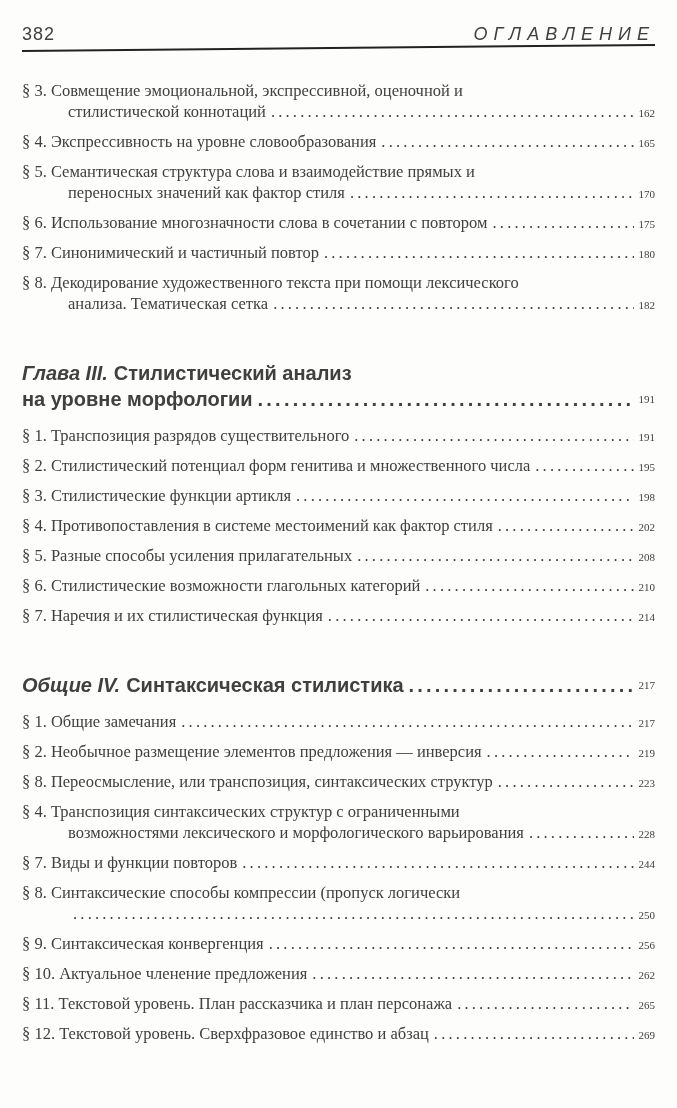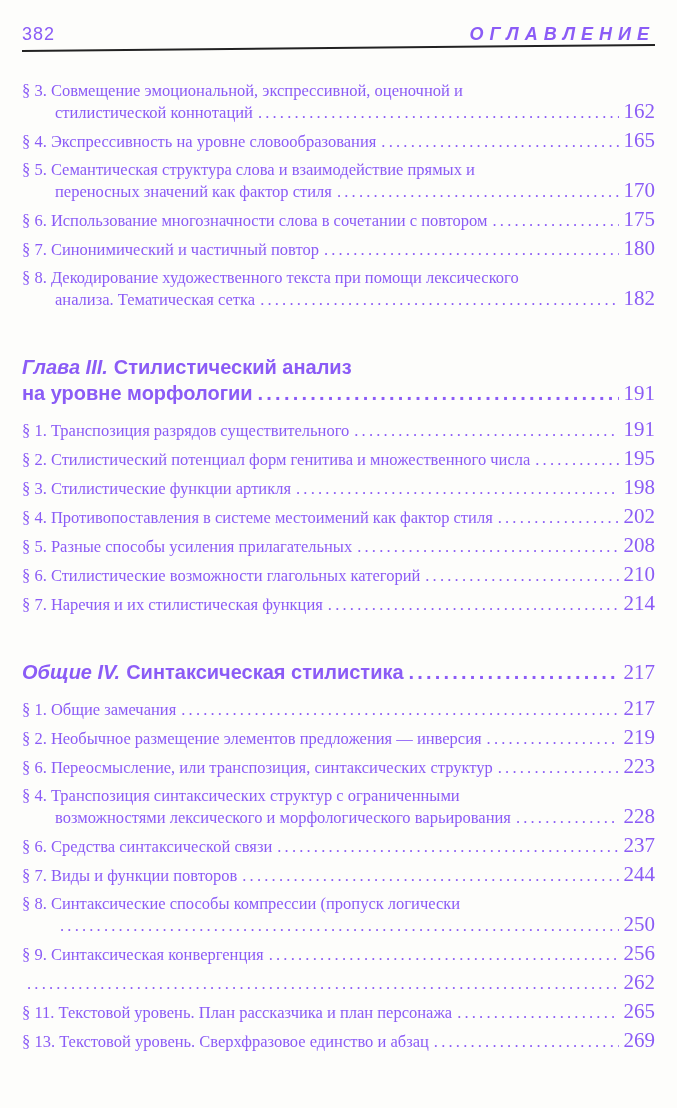--- a/index.html
+++ b/index.html
@@ -2,78 +2,78 @@
 <html><head>
 <meta charset="utf-8">
 <style>
   html, body { margin: 0; padding: 0; }
   body { background: #ffffff; }
   .page {
     position: relative;
     width: 677px;
     height: 1108px;
     background: #fdfdfb;
-    color: #8b5cf6;
+    color: #404040;
     overflow: hidden;
     box-sizing: border-box;
     padding: 24px 22px 0 22px;
     font-family: "Liberation Serif", "DejaVu Serif", serif;
   }
   
   .running-head {
     display: flex;
     justify-content: space-between;
     align-items: flex-end;
   }
   .folio {
     font-family: "Liberation Sans", "DejaVu Sans", sans-serif;
     font-size: 18px;
     letter-spacing: 1px;
   }
   .head-title {
     font-family: "Liberation Sans", "DejaVu Sans", sans-serif;
-    font-weight: bold;
+    font-weight: normal;
     font-style: italic;
     font-size: 18px;
     letter-spacing: 6px;
   }
   .head-rule {
     height: 0;
     border-bottom: 2.4px solid #222;
     margin-top: 5px;
     transform: rotate(-0.55deg);
     transform-origin: left center;
   }
   
   .toc {
     margin-top: 28px;
     font-size: 16.5px;
     line-height: 21px;
   }
   .entry { margin-bottom: 7px; }
   .entry-line { white-space: nowrap; }
-  .entry-line.cont { margin-left: 33px; }
+  .entry-line.cont { margin-left: 46px; }
   .entry-line.last { display: flex; align-items: baseline; }
   .line-text { flex: 0 0 auto; }
   .fill {
     flex: 1 1 auto;
     overflow: hidden;
     white-space: nowrap;
     margin: 0 5px 0 5px;
     min-width: 8px;
   }
   .fill::after {
     content: "..........................................................................................................................................................";
     letter-spacing: 3.2px;
   }
   .page-num {
     flex: 0 0 auto;
     text-align: right;
     font-family: "Liberation Serif", "DejaVu Serif", serif;
-    font-size: 21px;
+    font-size: 11px;
     font-weight: normal;
     font-style: normal;
   }
   
   .chapter-heading {
     margin-top: 44px;
     margin-bottom: 13px;
     font-family: "Liberation Sans", "DejaVu Sans", sans-serif;
     font-weight: bold;
     font-size: 20px;
@@ -217,42 +217,35 @@
         </div>
         <div class="entry">
           <div class="entry-line last">
             <span class="line-text">§ 2. Необычное размещение элементов предложения — инверсия</span>
             <span class="fill"></span>
             <span class="page-num">219</span>
           </div>
         </div>
         <div class="entry">
           <div class="entry-line last">
-            <span class="line-text">§ 6. Переосмысление, или транспозиция, синтаксических структур</span>
+            <span class="line-text">§ 8. Переосмысление, или транспозиция, синтаксических структур</span>
             <span class="fill"></span>
             <span class="page-num">223</span>
           </div>
         </div>
         <div class="entry">
           <div class="entry-line">§ 4. Транспозиция синтаксических структур с ограниченными</div>
           <div class="entry-line last cont">
             <span class="line-text">возможностями лексического и морфологического варьирования</span>
             <span class="fill"></span>
             <span class="page-num">228</span>
           </div>
         </div>
         <div class="entry">
           <div class="entry-line last">
-            <span class="line-text">§ 6. Средства синтаксической связи</span>
-            <span class="fill"></span>
-            <span class="page-num">237</span>
-          </div>
-        </div>
-        <div class="entry">
-          <div class="entry-line last">
             <span class="line-text">§ 7. Виды и функции повторов</span>
             <span class="fill"></span>
             <span class="page-num">244</span>
           </div>
         </div>
         <div class="entry">
           <div class="entry-line">§ 8. Синтаксические способы компрессии (пропуск логически</div>
           <div class="entry-line last cont">
             <span class="fill"></span>
             <span class="page-num">250</span>
@@ -260,33 +253,34 @@
         </div>
         <div class="entry">
           <div class="entry-line last">
             <span class="line-text">§ 9. Синтаксическая конвергенция</span>
             <span class="fill"></span>
             <span class="page-num">256</span>
           </div>
         </div>
         <div class="entry">
           <div class="entry-line last">
+            <span class="line-text">§ 10. Актуальное членение предложения</span>
             <span class="fill"></span>
             <span class="page-num">262</span>
           </div>
         </div>
         <div class="entry">
           <div class="entry-line last">
             <span class="line-text">§ 11. Текстовой уровень. План рассказчика и план персонажа</span>
             <span class="fill"></span>
             <span class="page-num">265</span>
           </div>
         </div>
         <div class="entry">
           <div class="entry-line last">
-            <span class="line-text">§ 13. Текстовой уровень. Сверхфразовое единство и абзац</span>
+            <span class="line-text">§ 12. Текстовой уровень. Сверхфразовое единство и абзац</span>
             <span class="fill"></span>
             <span class="page-num">269</span>
           </div>
         </div>
       </div>
     </div>
 </div>
 
 </body></html>

